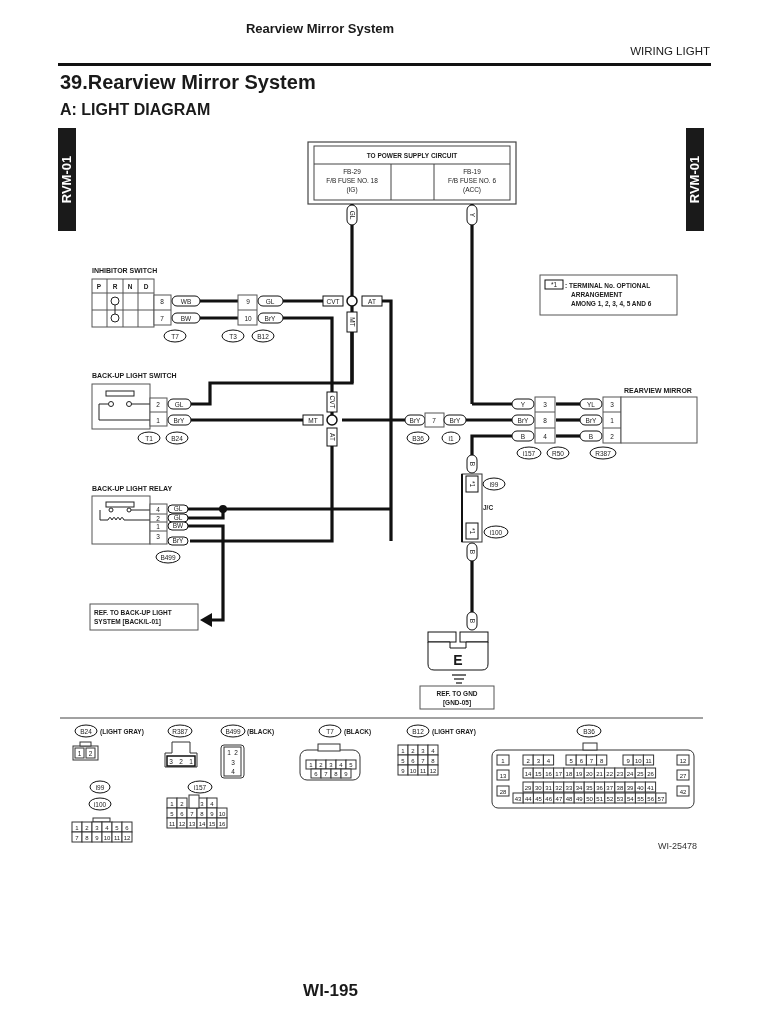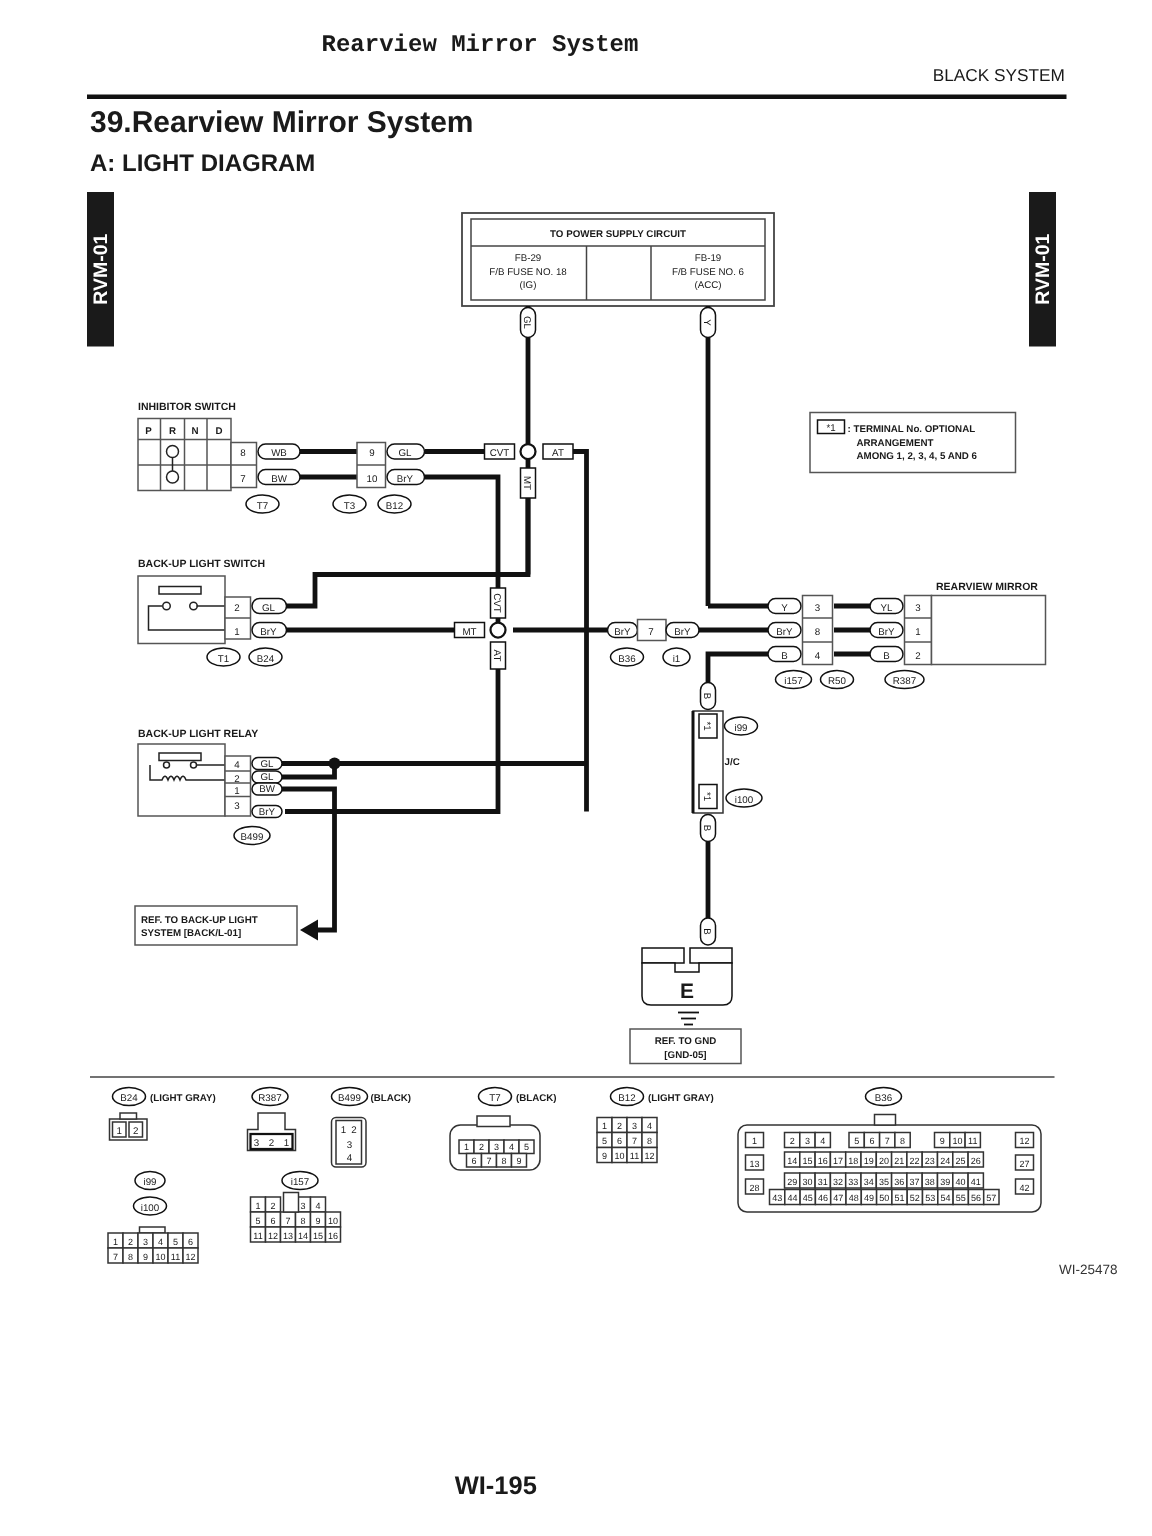--- a/index.html
+++ b/index.html
@@ -1,38 +1,38 @@
 <!DOCTYPE html>
 <html><head>
 <meta charset="utf-8">
 <style>
   html,body{margin:0;padding:0;background:#fff;}
   body{width:768px;height:1024px;position:relative;overflow:hidden;font-family:"Liberation Sans",sans-serif;color:#1a1a1a;}
-  .hdr-title{position:absolute;left:0;width:640px;top:21px;text-align:center;font-size:16px;font-weight:bold;font-family:Liberation Mono, monospace;}
+  .hdr-title{position:absolute;left:0;width:640px;top:21px;text-align:center;font-size:13px;font-weight:bold;}
   .hdr-section{position:absolute;right:58px;top:45px;font-size:11.5px;}
   .hdr-rule{position:absolute;left:58px;width:653px;top:63px;height:3px;background:#111;}
   .sec-title{position:absolute;left:60px;top:71px;font-size:20px;font-weight:bold;text-align:right;}
   .sub-title{position:absolute;left:60px;top:101px;font-size:16px;font-weight:bold;}
   .tab{position:absolute;top:128px;width:18px;height:103px;background:#1a1a1a;color:#fff;font-weight:bold;font-size:13px;display:flex;align-items:center;justify-content:center;}
   .tab span{transform:rotate(-90deg);white-space:nowrap;display:block;}
   .tab-left{left:58px;}
   .tab-right{left:686px;}
-  .fig-id{position:absolute;left:658px;top:841px;font-size:9px;color:#333;margin-left:48px;}
+  .fig-id{position:absolute;left:658px;top:841px;font-size:9px;color:#333;}
   .page-no{position:absolute;left:0;width:661px;top:981px;text-align:center;font-size:17px;font-weight:bold;}
   svg{position:absolute;left:0;top:0;}
   svg text{font-family:"Liberation Sans",sans-serif;fill:#1a1a1a;}
   .lbl{font-size:7px;font-weight:bold;}
   .t6{font-size:6.5px;}
   .wire{stroke:#111;stroke-width:3.2;fill:none;}
 </style>
 </head>
 <body>
 
 <div class="hdr-title">Rearview Mirror System</div>
-<div class="hdr-section">BLACK SYSTEM</div>
+<div class="hdr-section">WIRING LIGHT</div>
 <div class="hdr-rule"></div>
 <div class="sec-title">39.Rearview Mirror System</div>
 <div class="sub-title">A:  LIGHT DIAGRAM</div>
 <div class="tab tab-left">
     <span>RVM-01</span>
   </div>
 <div class="tab tab-right">
     <span>RVM-01</span>
   </div>
 

